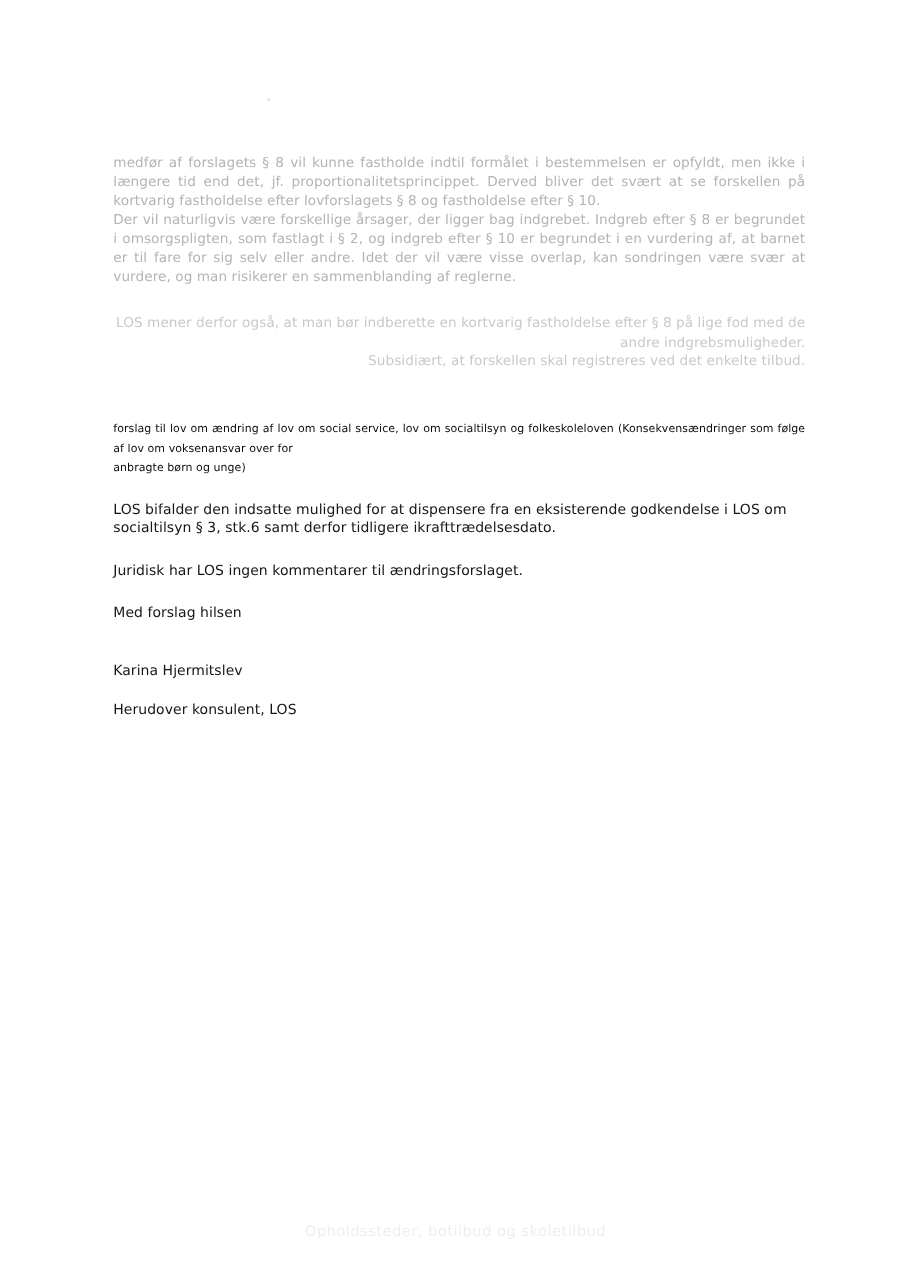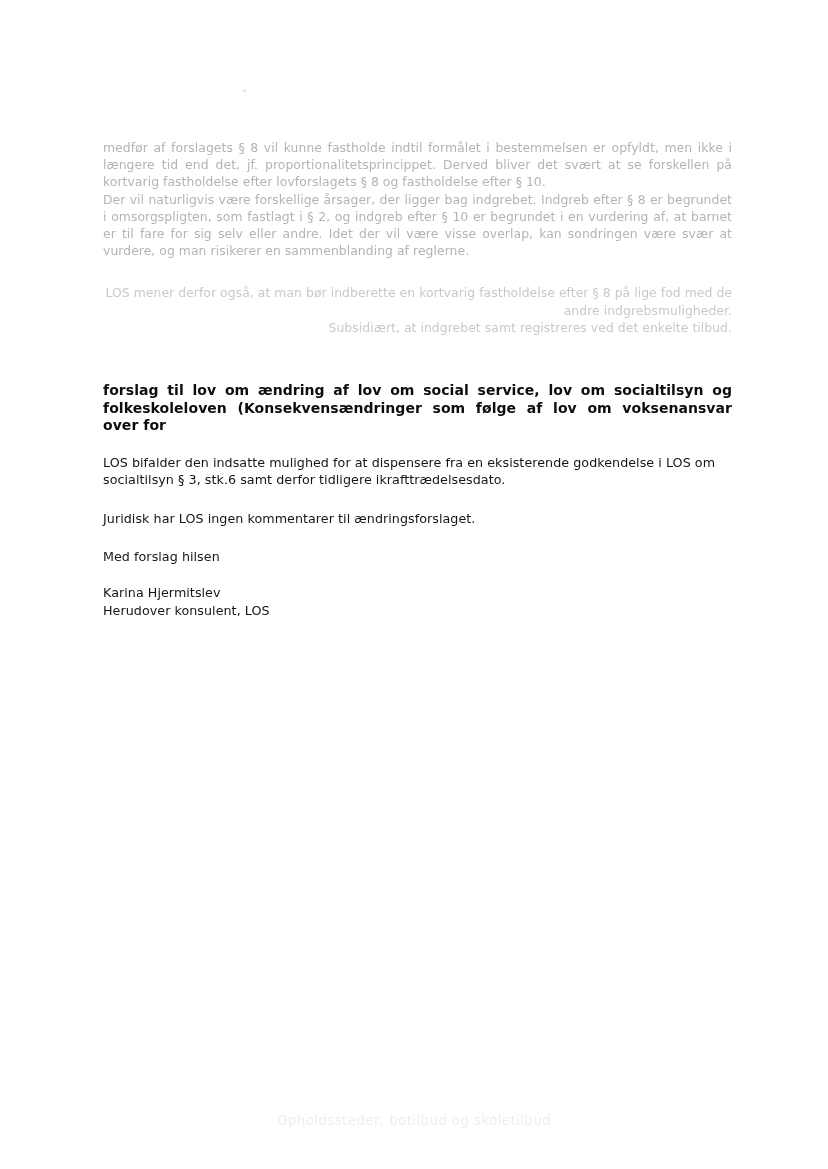--- a/index.html
+++ b/index.html
@@ -57,23 +57,23 @@
   }
 
   .block-1 { margin-bottom: 0; }
 
   .block-2 { margin-top: 25px; }
 
   
   .heading-bold {
     margin: 0;
     color: #0d0d0d;
-    font-size: 14px;
+    font-size: 10px;
     line-height: 17.5px;
-    font-weight: bold;
+    font-weight: normal;
     text-align: justify;
     letter-spacing: 0.05px;
   }
 
   .heading-bold .last-line {
     display: block;
     text-align: left;
   }
 
   .para-dark {
@@ -84,21 +84,21 @@
     text-align: left;
     letter-spacing: 0.05px;
   }
 
   .spacer-heading { height: 46px; }
   .spacer-a { height: 19px; }
   .spacer-b { height: 21px; }
   .spacer-c { height: 21px; }
   .spacer-d { height: 19px; }
 
-  .sign-line { display: block; }
+  .sign-line { display: block; margin-top: 17px; }
 
   
   .footer {
     position: absolute;
     left: 0;
     top: 1112px;
     width: 828px;
     text-align: center;
     color: #eeeeee;
     font-size: 13.4px;
@@ -116,27 +116,28 @@
 
   <div class="content">
 
     <div class="block-1">
       <p class="para-faded">medfør af forslagets § 8 vil kunne fastholde indtil formålet i bestemmelsen er opfyldt, men ikke i længere tid end det, jf. proportionalitetsprincippet. Derved bliver det svært at se forskellen på kortvarig fastholdelse efter lovforslagets § 8 og fastholdelse efter § 10.</p>
       <p class="para-faded">Der vil naturligvis være forskellige årsager, der ligger bag indgrebet. Indgreb efter § 8 er begrundet i omsorgspligten, som fastlagt i § 2, og indgreb efter § 10 er begrundet i en vurdering af, at barnet er til fare for sig selv eller andre.  Idet der vil være visse overlap, kan sondringen være svær at vurdere, og man risikerer en sammenblanding af reglerne.</p>
     </div>
 
     <div class="block-2">
       <p class="para-faded-lighter">LOS mener derfor også, at man bør indberette en kortvarig fastholdelse efter § 8 på lige fod med de andre indgrebsmuligheder.</p>
-      <p class="para-faded-lighter">Subsidiært, at indgrebet samt registreres ved det enkelte tilbud.</p>
+      <p class="para-faded-lighter">Subsidiært, at forskellen skal registreres ved det enkelte tilbud.</p>
     </div>
 
     <div class="spacer-heading"></div>
 
     <h2 class="heading-bold">
       <span>forslag til lov om ændring af lov om social service, lov om socialtilsyn og folkeskoleloven (Konsekvensændringer som følge af lov om voksenansvar over for</span>
+      <span class="last-line">anbragte børn og unge)</span>
     </h2>
 
     <div class="spacer-a"></div>
 
     <p class="para-dark">LOS bifalder den indsatte mulighed for at dispensere fra en eksisterende godkendelse i LOS om socialtilsyn § 3, stk.6 samt derfor tidligere ikrafttrædelsesdato.</p>
 
     <div class="spacer-b"></div>
 
     <p class="para-dark">Juridisk har LOS ingen kommentarer til ændringsforslaget.</p>
 

